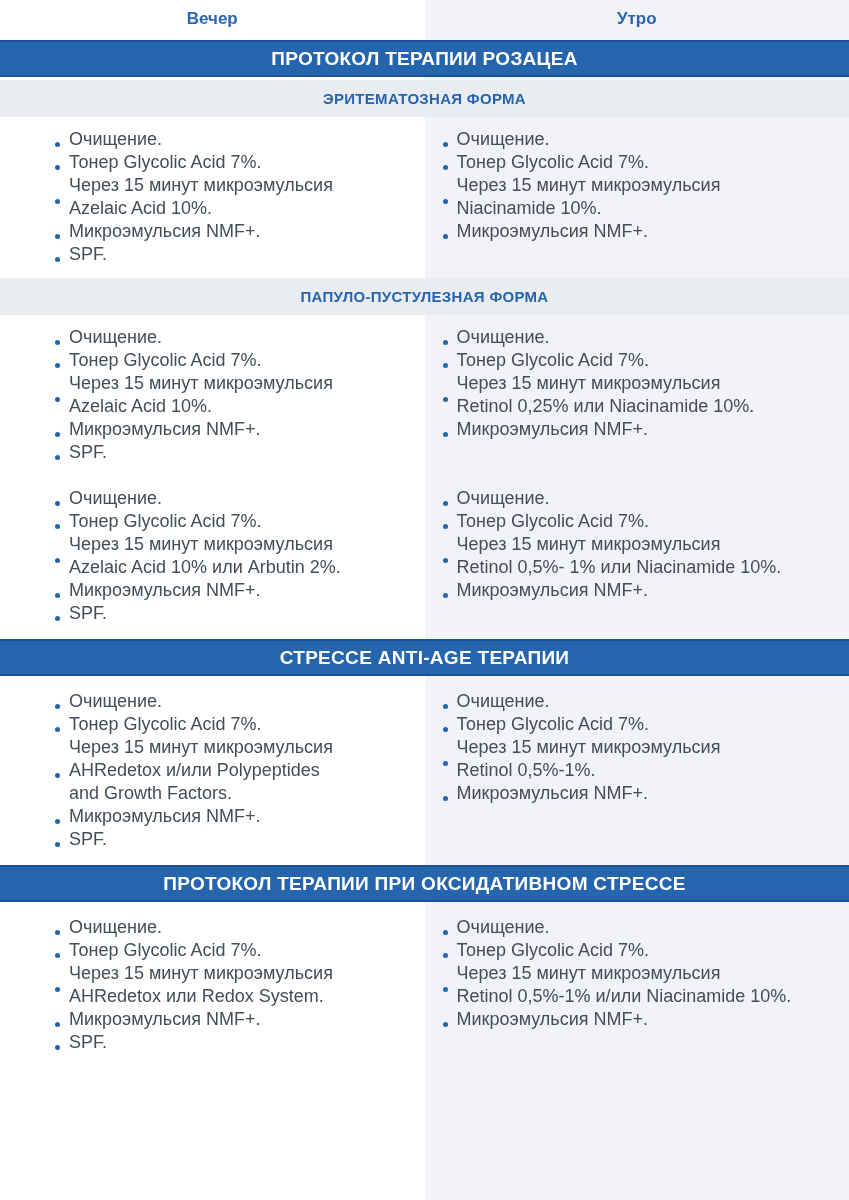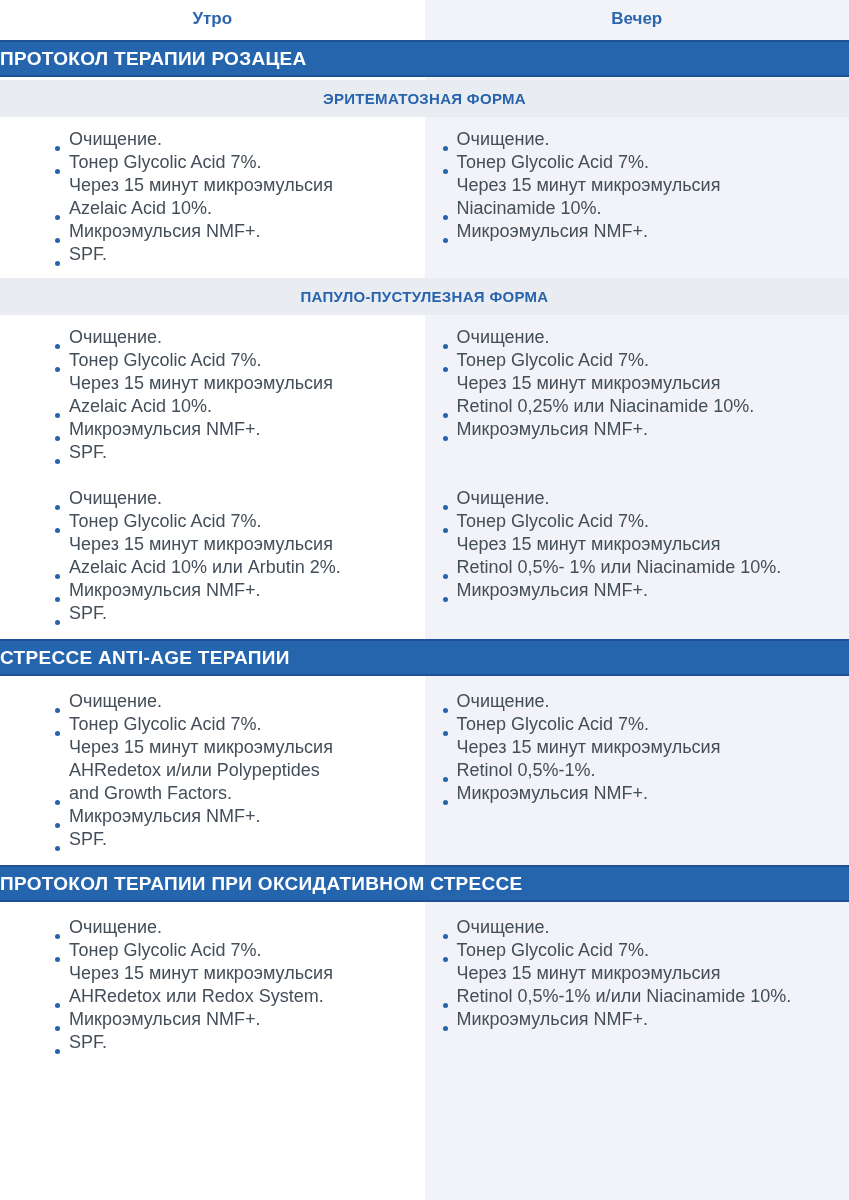--- a/index.html
+++ b/index.html
@@ -46,21 +46,21 @@
   .banner-dark {
     flex: 0 0 auto;
     margin: 2px 0 3px 0;
     height: 37px;
     box-sizing: border-box;
     background: #2565ae;
     border-top: 2px solid #1d5094;
     border-bottom: 2px solid #1d5094;
     display: flex;
     align-items: center;
-    justify-content: flex-start;
+    justify-content: center;
     color: #ffffff;
     font-weight: bold;
     font-size: 19px;
     letter-spacing: 0.3px;
   }
   .banner-light {
     flex: 0 0 auto;
     height: 37px;
     background: #e9ecf1;
     display: flex;
@@ -81,47 +81,47 @@
     box-sizing: border-box;
   }
   .cell.morning { padding: 11px 12px 12px 55px; }
   .cell.evening { padding: 11px 12px 12px 18px; }
   ul.plist {
     list-style: none;
     margin: 0; padding: 0;
   }
   ul.plist li {
     display: flex;
-    align-items: flex-end;
+    align-items: center;
     color: #444e59;
     font-size: 18px;
     line-height: 23px;
   }
   .bullet {
     flex: 0 0 auto;
     width: 5px; height: 5px;
     border-radius: 50%;
     background: #2563ab;
     margin: 9px 9px 0 0;
   }
   .item-text { white-space: pre-line; }
 </style>
 </head>
 <body>
 
 <div class="page">
   <div class="evening-bg"></div>
   <div class="stack" id="stack">
     <div class="header-row">
+      <div class="col-head evening">
+        <span>Вечер</span>
+      </div>
       <div class="col-head morning">
         <span>Утро</span>
       </div>
-      <div class="col-head evening">
-        <span>Вечер</span>
-      </div>
     </div>
 
   <div class="banner-dark">
     <span class="banner-text">ПРОТОКОЛ ТЕРАПИИ РОЗАЦЕА</span>
   </div>
 
   <div class="banner-light">
     <span class="banner-text">ЭРИТЕМАТОЗНАЯ ФОРМА</span>
   </div>
 

